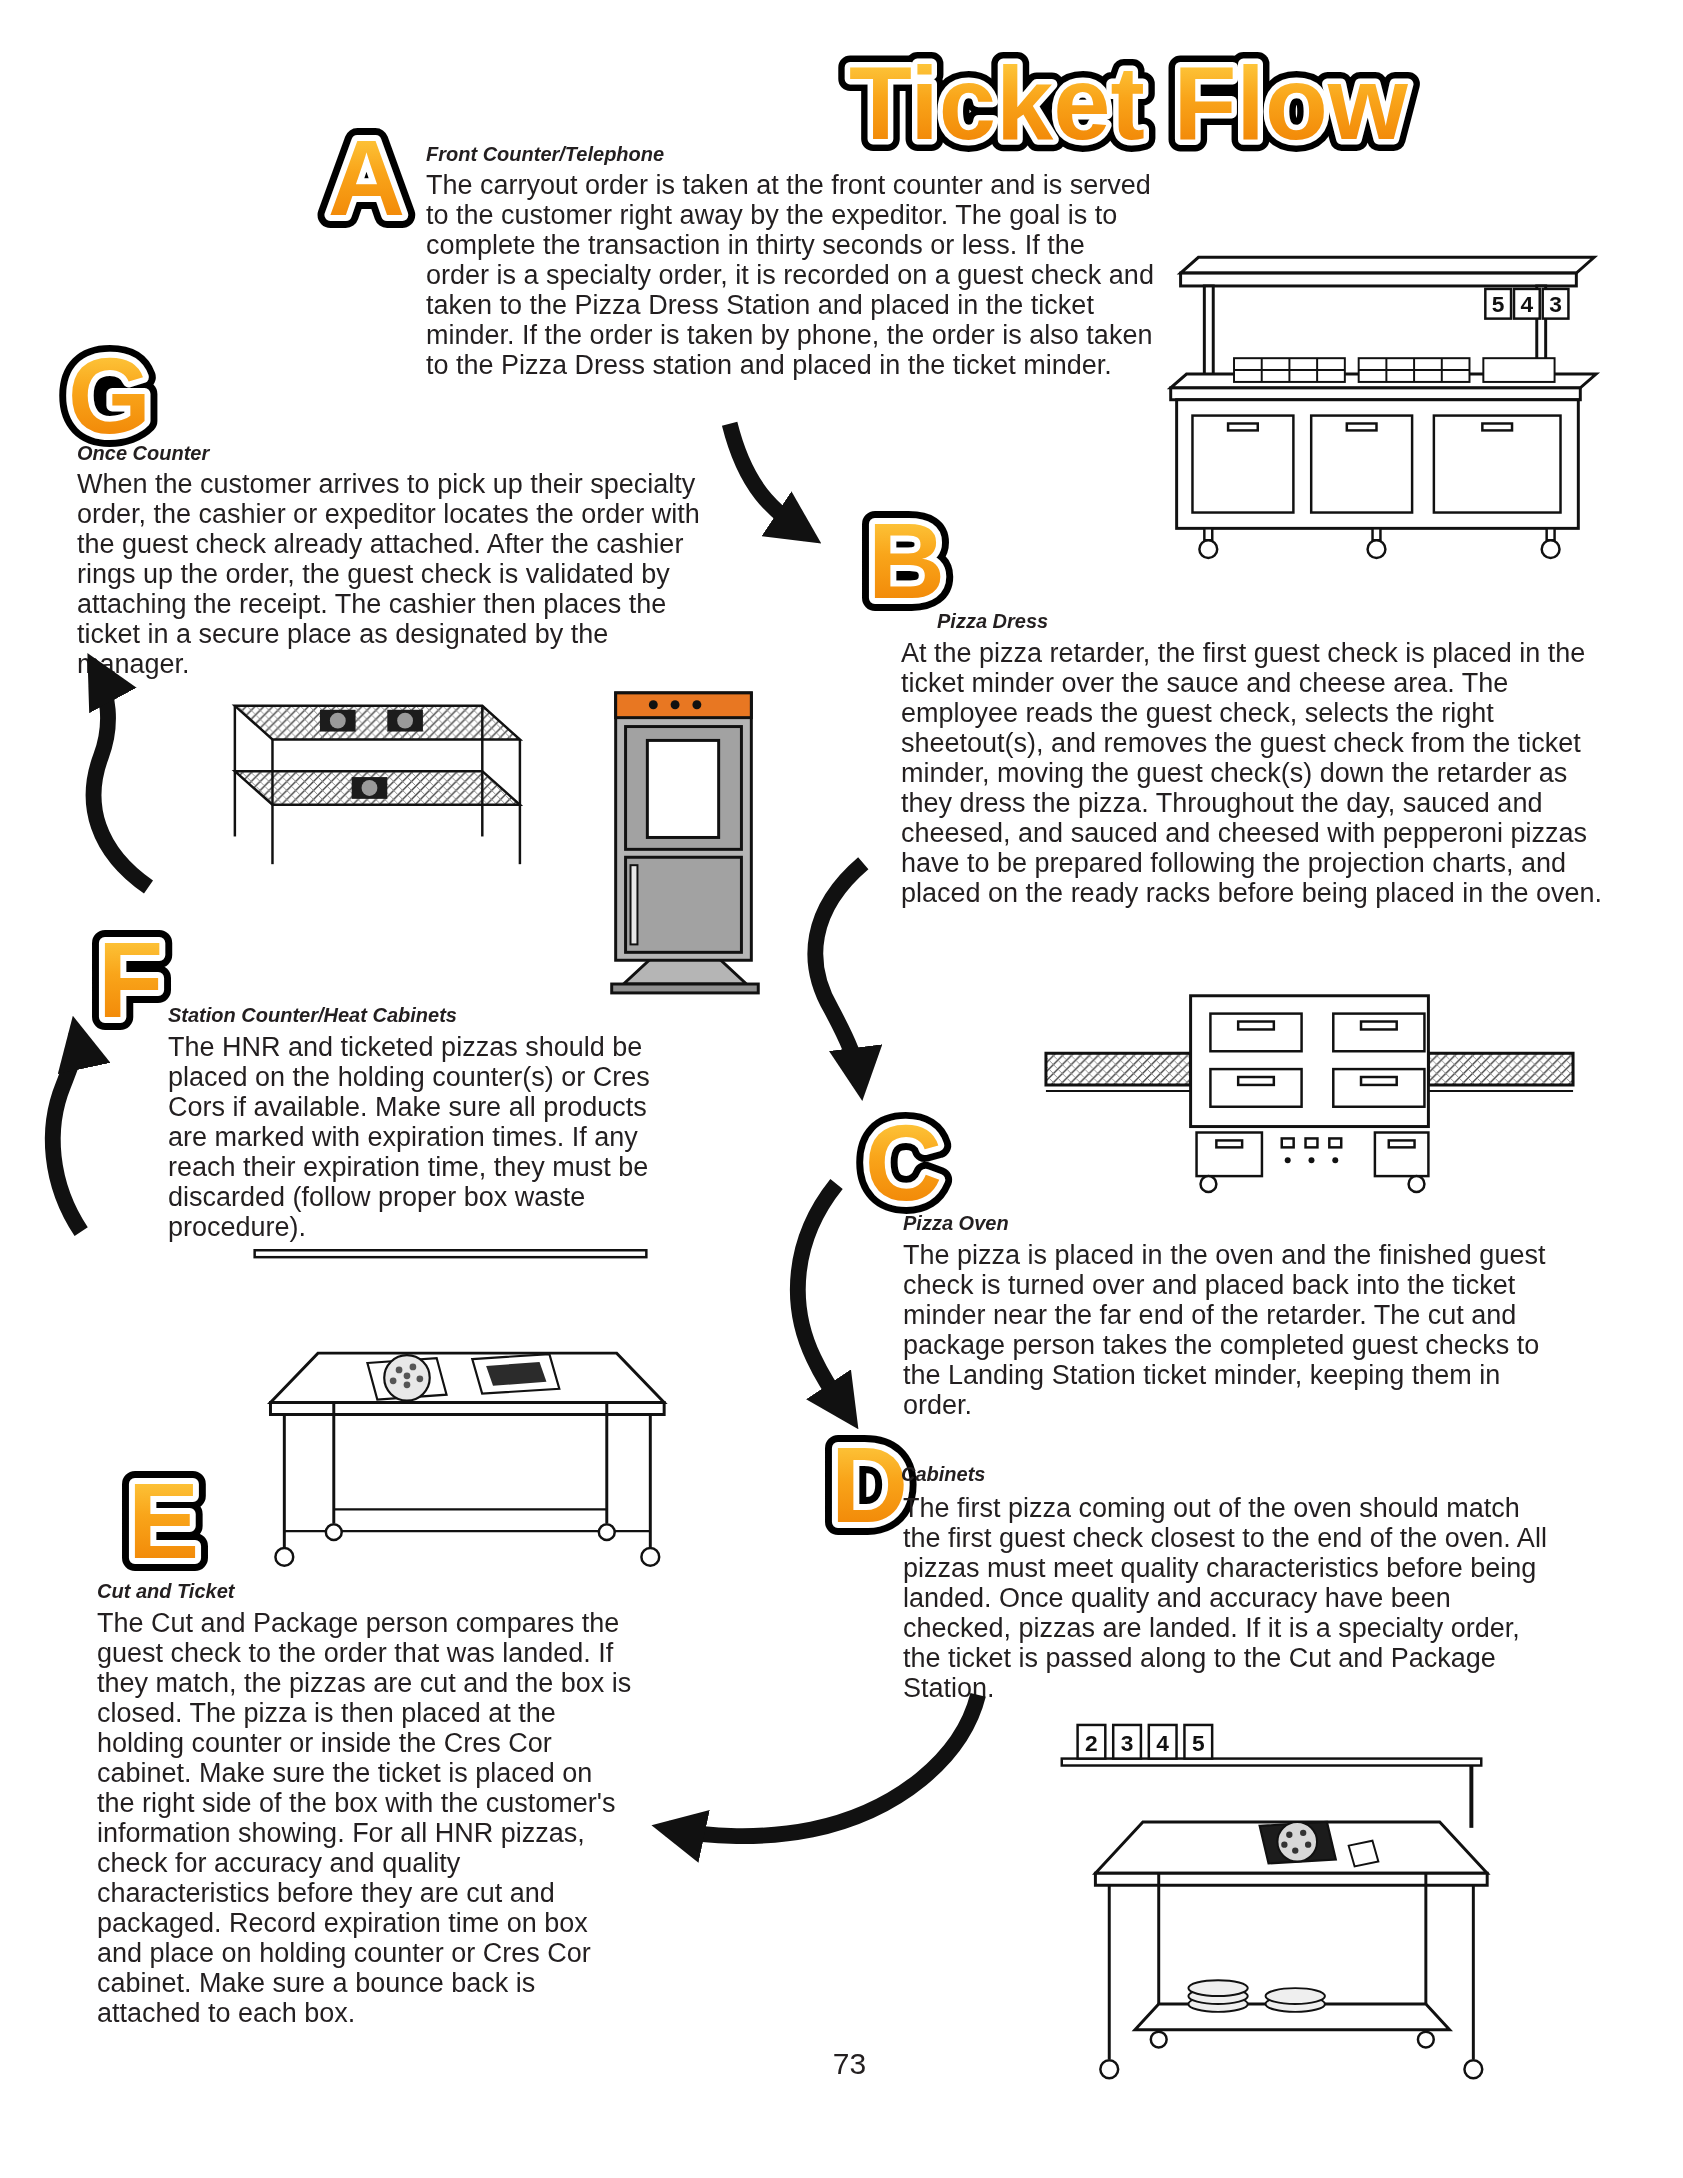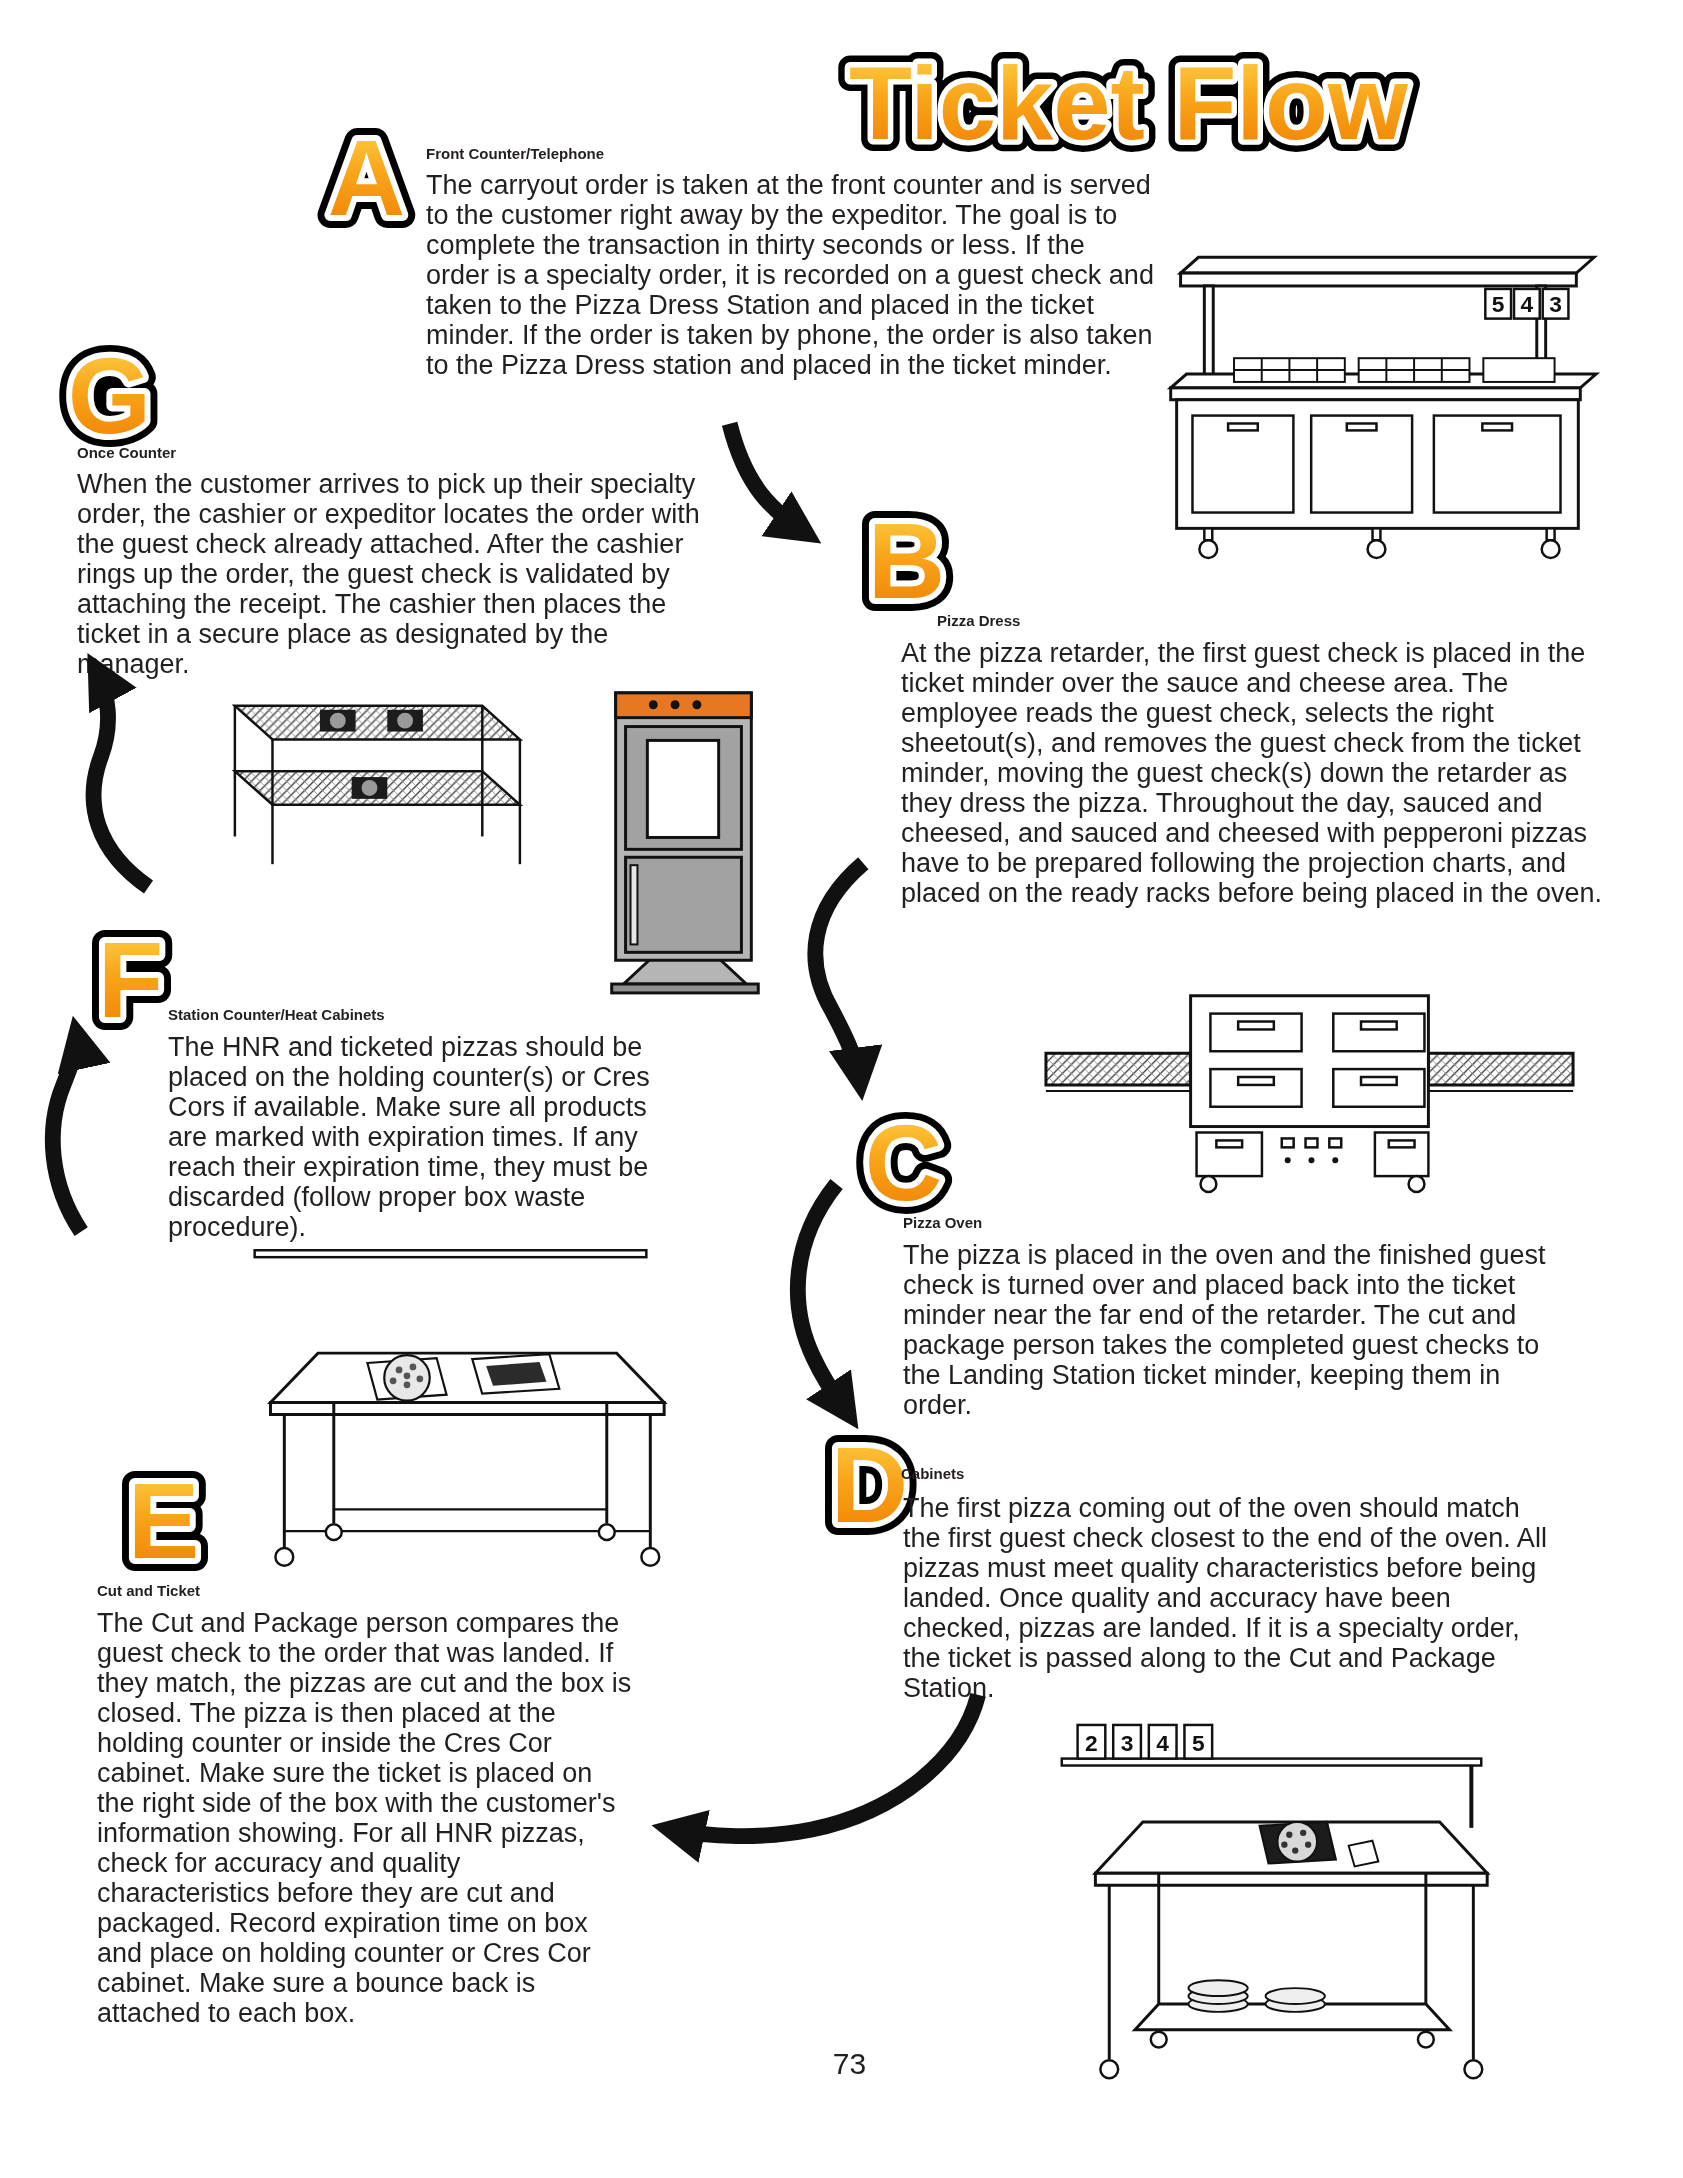--- a/index.html
+++ b/index.html
@@ -1,20 +1,20 @@
 <!DOCTYPE html>
 <html><head>
 <meta charset="utf-8">
 <style>
   * { margin:0; padding:0; box-sizing:border-box; }
   html,body { background:#ffffff; }
   body { font-family:"Liberation Sans", sans-serif; color:#231f20; }
   #page { position:relative; width:1683px; height:2178px; background:#fff; overflow:hidden; }
   .abs { position:absolute; }
-  .heading { font-weight:bold; font-size:15px; line-height:30px; color:#231f20; }
+  .heading { font-weight:bold; font-size:20px; line-height:30px; color:#231f20;font-style:italic; }
   .body-text { font-size:27px; line-height:30px; color:#231f20; }
   .bubble { overflow:visible; }
   .bl { font-family:"Liberation Sans", sans-serif; font-weight:bold; font-size:108px; text-anchor:middle; }
   .bl-k { stroke:#000; stroke-width:26; stroke-linejoin:round; paint-order:stroke; fill:#000; }
   .bl-w { stroke:#fff; stroke-width:12; stroke-linejoin:round; paint-order:stroke; fill:#fff; }
   .tt { font-family:"Liberation Sans", sans-serif; font-weight:bold; font-size:104px; text-anchor:middle; }
   .tt-k { stroke:#000; stroke-width:24; stroke-linejoin:round; paint-order:stroke; fill:#000; }
   .tt-w { stroke:#fff; stroke-width:11; stroke-linejoin:round; paint-order:stroke; fill:#fff; }
   .arrow { fill:none; stroke:#111; stroke-width:16; }
   .arrows-layer { pointer-events:none; }

